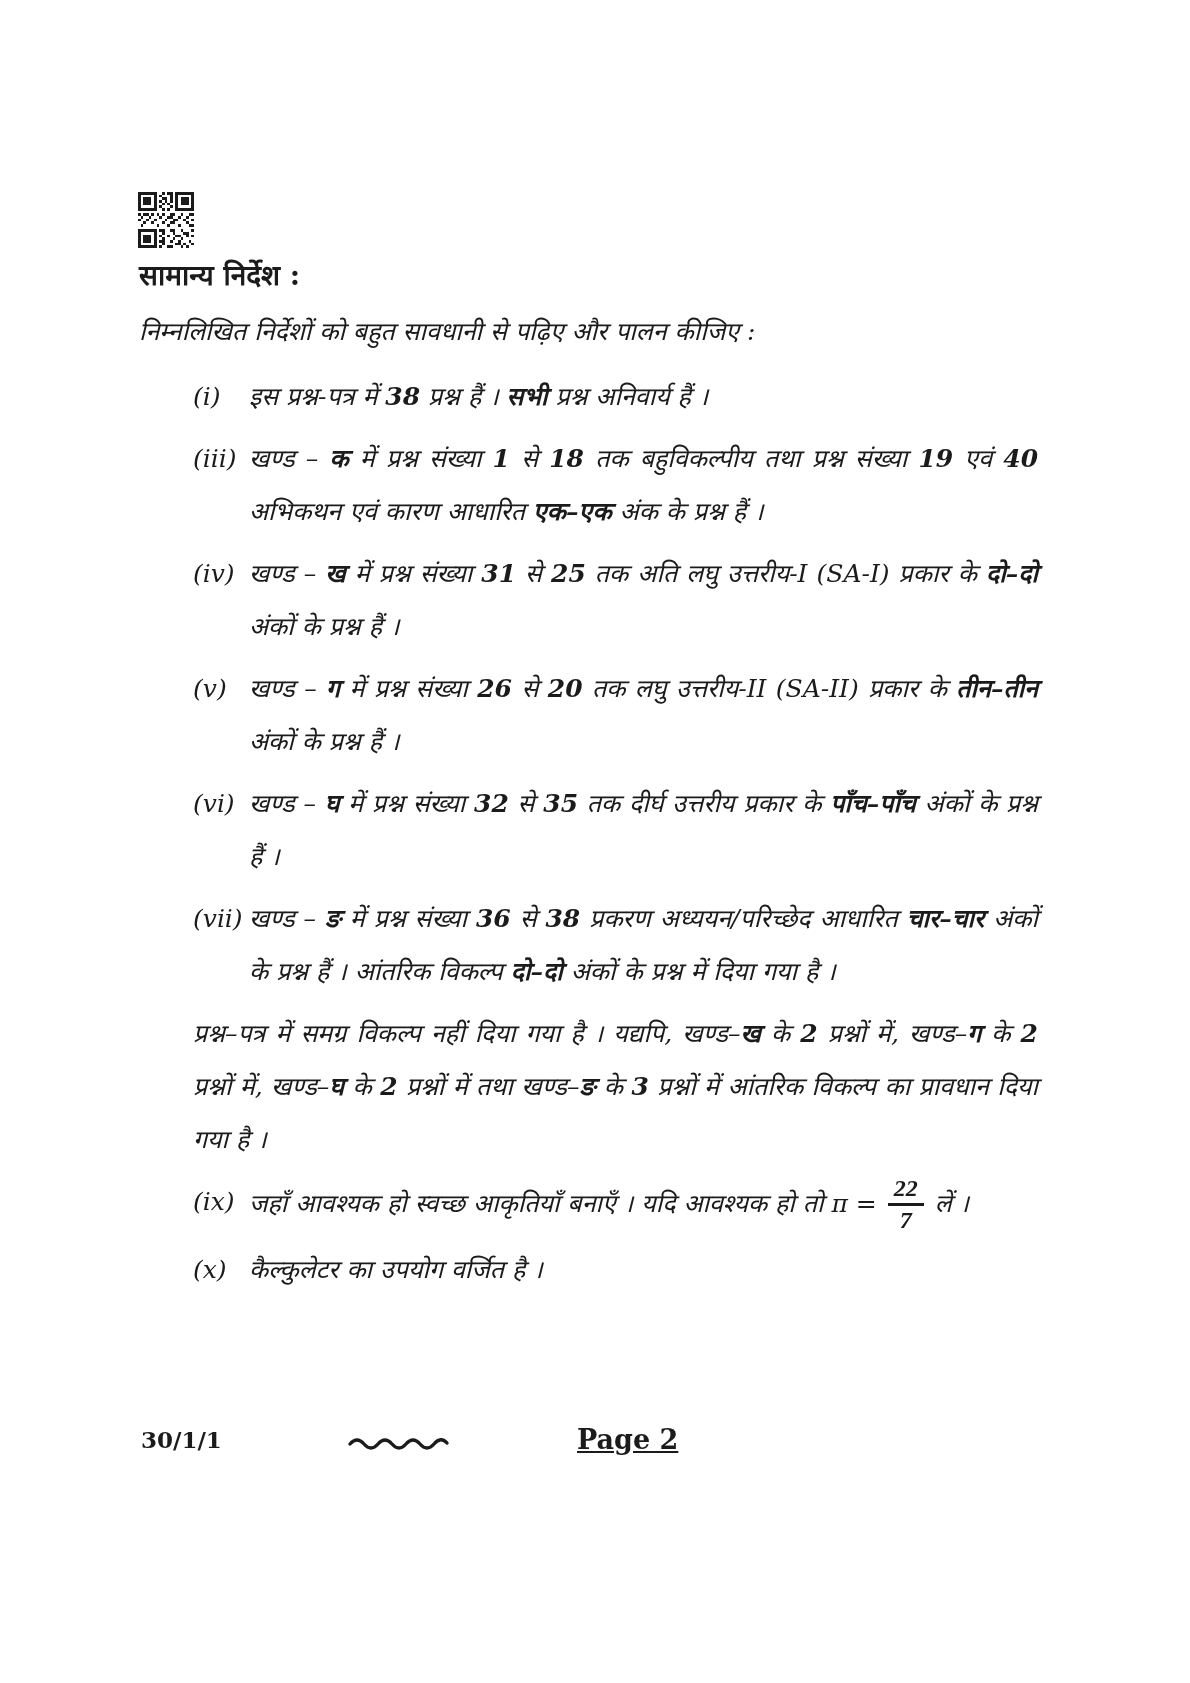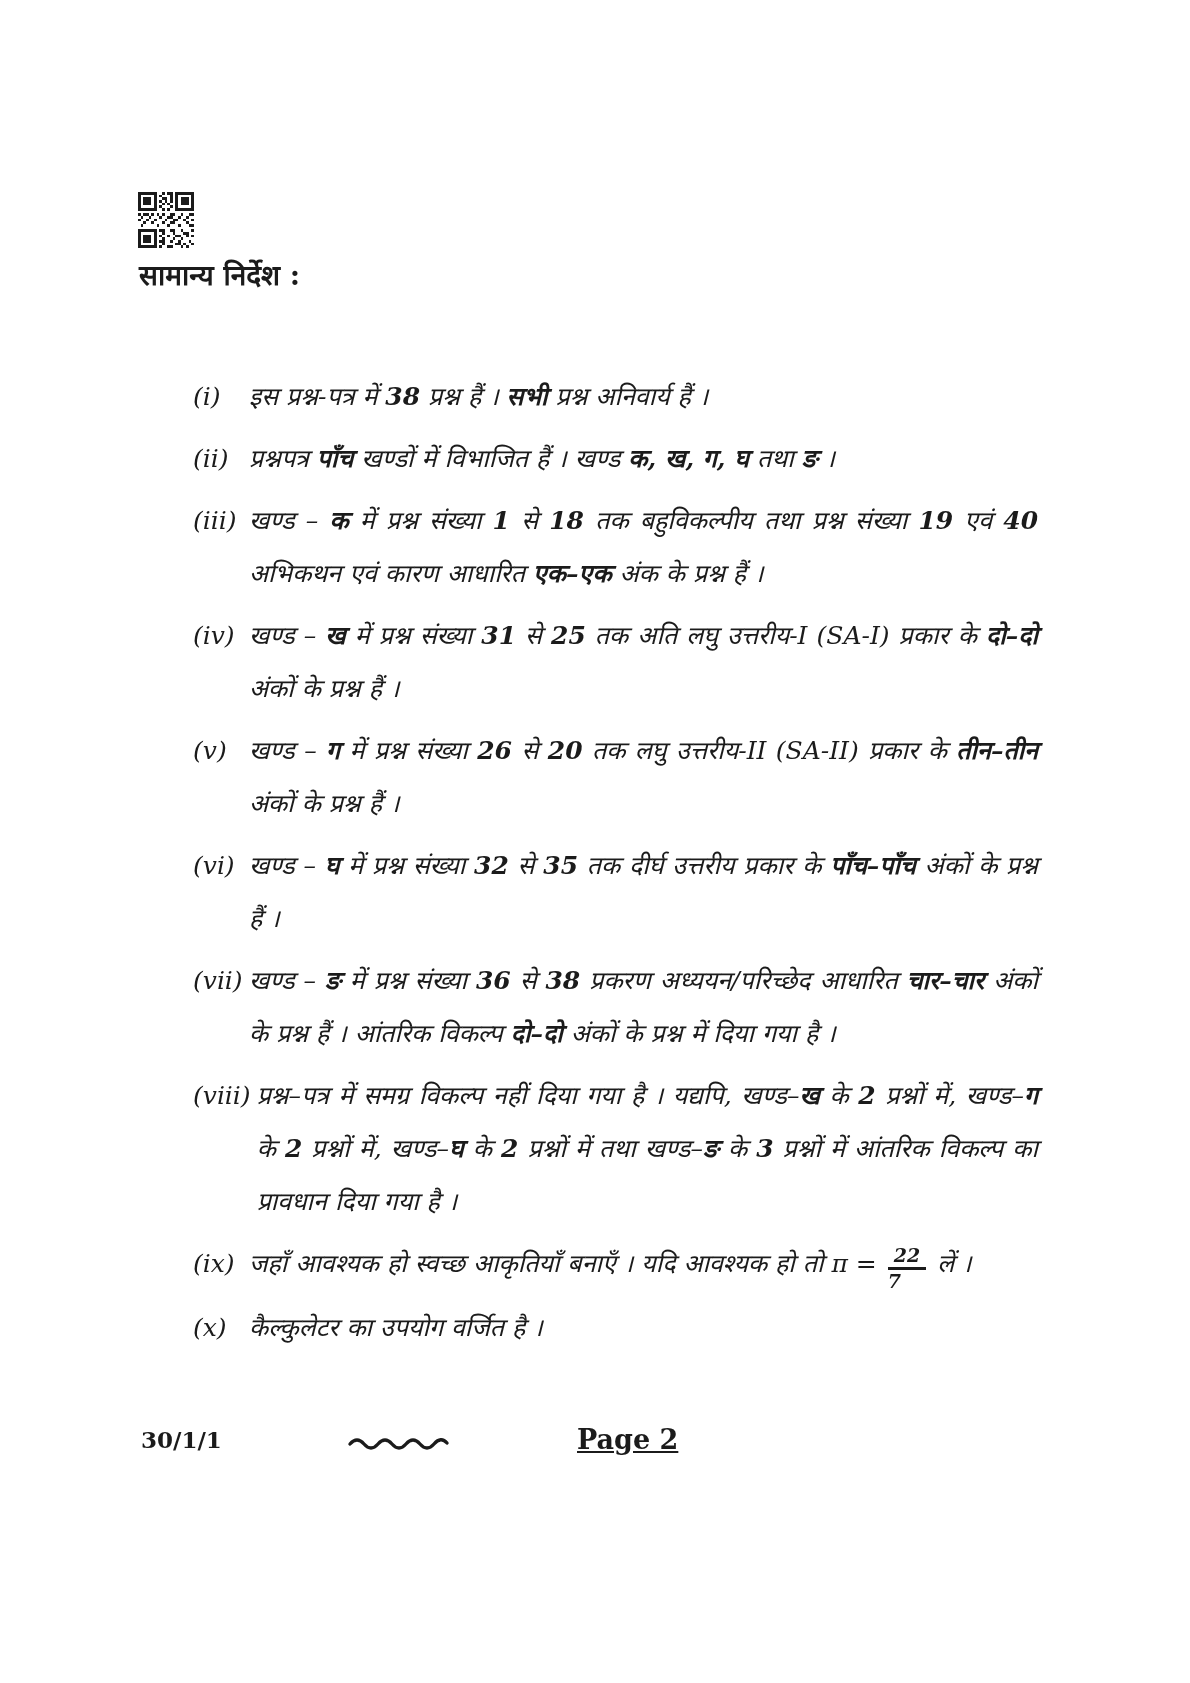--- a/index.html
+++ b/index.html
@@ -25,22 +25,22 @@
   .instructions{
     position:absolute;left:193px;top:360px;width:845px;
     margin:0;padding:0;list-style:none;
     font-size:25px;font-style:italic;
   }
   .item{display:flex;margin:0 0 9px 0;line-height:53px;}
   .item-label{flex:0 0 auto;min-width:50px;padding-right:6px;}
   .item-text{flex:1;text-align:justify;}
   .item-text strong, .item-label strong{font-weight:700;}
   .frac{
-    display:inline-block;vertical-align:-16px;
-    font-weight:700;font-size:19px;line-height:1.12;padding:0 3px;
+    display:inline-block;vertical-align:-16px;text-align:center;
+    font-weight:700;font-size:24px;line-height:1.12;padding:0 3px;font-family:Liberation Serif, serif;
   }
   .frac .num{display:block;border-bottom:3px solid #1b1b1b;padding:0 6px 1px;}
   .frac .den{display:block;padding-top:1px;}
   .footer-code{
     position:absolute;left:141px;top:1414px;
     font-size:23px;font-weight:700;line-height:32px;
   }
   .squiggle{position:absolute;left:347px;top:1424px;width:104px;height:18px;}
   .footer-page{
     position:absolute;left:577px;top:1414px;
@@ -62,29 +62,26 @@
       <rect x="16" y="2" width="3" height="3" fill="#1b1b1b"></rect>
       <rect x="0" y="14" width="7" height="7" fill="#1b1b1b"></rect>
       <rect x="1" y="15" width="5" height="5" fill="#ffffff"></rect>
       <rect x="2" y="16" width="3" height="3" fill="#1b1b1b"></rect>
       <path fill="#1b1b1b" d="M9 0h1v1H9zM11 0h2v1h-2zM8 1h1v1H8zM12 1h1v1h-1zM9 2h2v1H9zM12 2h1v2h-1zM8 3h1v1H8zM10 3h1v1h-1zM9 4h1v1H9zM11 4h1v1h-1zM8 5h1v1H8zM12 5h1v1h-1zM9 6h1v1H9zM11 6h1v1h-1zM0 8h1v1H0zM2 8h2v1H2zM5 8h1v1H5zM7 8h1v1H7zM9 8h1v1H9zM12 8h2v1h-2zM16 8h1v1h-1zM19 8h2v1h-2zM1 9h1v1H1zM4 9h1v1H4zM8 9h1v1H8zM11 9h2v1h-2zM15 9h1v1h-1zM18 9h1v1h-1zM0 10h1v1H0zM3 10h1v1H3zM6 10h1v1H6zM10 10h1v1h-1zM13 10h2v1h-2zM17 10h1v1h-1zM20 10h1v1h-1zM2 11h1v1H2zM5 11h1v1H5zM9 11h1v1H9zM12 11h2v1h-2zM18 11h1v1h-1zM1 12h1v1H1zM7 12h1v1H7zM11 12h1v1h-1zM15 12h1v1h-1zM19 12h2v1h-2zM8 14h2v1H8zM12 14h2v1h-2zM16 14h1v1h-1zM20 14h1v1h-1zM9 15h1v1H9zM13 15h1v1h-1zM17 15h2v1h-2zM8 16h1v1H8zM11 16h1v1h-1zM14 16h2v1h-2zM18 16h1v1h-1zM20 16h1v1h-1zM9 17h1v1H9zM13 17h1v1h-1zM16 17h1v1h-1zM8 18h2v1H8zM12 18h1v1h-1zM15 18h1v1h-1zM19 18h1v1h-1zM9 19h1v1H9zM14 19h2v1h-2zM17 19h1v1h-1zM20 19h1v1h-1zM8 20h1v1H8zM11 20h2v1h-2zM16 20h1v1h-1zM18 20h1v1h-1z"></path>
     </svg>
   </div>
 
   <h1 class="heading">सामान्य निर्देश :</h1>
 
+  <p class="intro">निम्नलिखित निर्देशों को बहुत सावधानी से पढ़िए और पालन कीजिए :</p>
 
   <ol class="instructions">
     <li class="item">
       <span class="item-label">(i)</span>
       <span class="item-text"><span>इस प्रश्न-पत्र में </span><strong>38</strong><span> प्रश्न हैं । </span><strong>सभी</strong><span> प्रश्न अनिवार्य हैं ।</span></span>
-    </li>
-    <li class="item">
-      <span class="item-label">(ii)</span>
-      <span class="item-text"><span>प्रश्नपत्र </span><strong>पाँच</strong><span> खण्डों में विभाजित हैं । खण्ड </span><strong>क, ख, ग, घ</strong><span> तथा </span><strong>ङ</strong><span> ।</span></span>
     </li>
     <li class="item">
       <span class="item-label">(iii)</span>
       <span class="item-text"><span>खण्ड – </span><strong>क</strong><span> में प्रश्न संख्या </span><strong>1</strong><span> से </span><strong>18</strong><span> तक बहुविकल्पीय तथा प्रश्न संख्या </span><strong>19</strong><span> एवं </span><strong>40</strong><span> अभिकथन एवं कारण आधारित </span><strong>एक–एक</strong><span> अंक के प्रश्न हैं ।</span></span>
     </li>
     <li class="item">
       <span class="item-label">(iv)</span>
       <span class="item-text"><span>खण्ड – </span><strong>ख</strong><span> में प्रश्न संख्या </span><strong>31</strong><span> से </span><strong>25</strong><span> तक अति लघु उत्तरीय-I (SA-I) प्रकार के </span><strong>दो–दो</strong><span> अंकों के प्रश्न हैं ।</span></span>
     </li>
     <li class="item">
@@ -93,21 +90,20 @@
     </li>
     <li class="item">
       <span class="item-label">(vi)</span>
       <span class="item-text"><span>खण्ड – </span><strong>घ</strong><span> में प्रश्न संख्या </span><strong>32</strong><span> से </span><strong>35</strong><span> तक दीर्घ उत्तरीय प्रकार के </span><strong>पाँच–पाँच</strong><span> अंकों के प्रश्न हैं ।</span></span>
     </li>
     <li class="item">
       <span class="item-label">(vii)</span>
       <span class="item-text"><span>खण्ड – </span><strong>ङ</strong><span> में प्रश्न संख्या </span><strong>36</strong><span> से </span><strong>38</strong><span> प्रकरण अध्ययन/परिच्छेद आधारित </span><strong>चार–चार</strong><span> अंकों के प्रश्न हैं । आंतरिक विकल्प </span><strong>दो–दो</strong><span> अंकों के प्रश्न में दिया गया है ।</span></span>
     </li>
     <li class="item">
-      <span class="item-label">(viii)</span>
       <span class="item-text"><span>प्रश्न–पत्र में समग्र विकल्प नहीं दिया गया है । यद्यपि, खण्ड–</span><strong>ख</strong><span> के </span><strong>2</strong><span> प्रश्नों में, खण्ड–</span><strong>ग</strong><span>  के </span><strong>2</strong><span> प्रश्नों में, खण्ड–</span><strong>घ</strong><span>  के </span><strong>2</strong><span> प्रश्नों में तथा खण्ड–</span><strong>ङ</strong><span> के </span><strong>3</strong><span> प्रश्नों में आंतरिक विकल्प का प्रावधान दिया गया है ।</span></span>
     </li>
     <li class="item">
       <span class="item-label">(ix)</span>
       <span class="item-text"><span>जहाँ आवश्यक हो स्वच्छ आकृतियाँ बनाएँ । यदि आवश्यक हो तो π = </span><span class="frac"><span class="num">22</span><span class="den">7</span></span><span>  लें ।</span></span>
     </li>
     <li class="item">
       <span class="item-label">(x)</span>
       <span class="item-text"><span>कैल्कुलेटर का उपयोग वर्जित है ।</span></span>
     </li>

